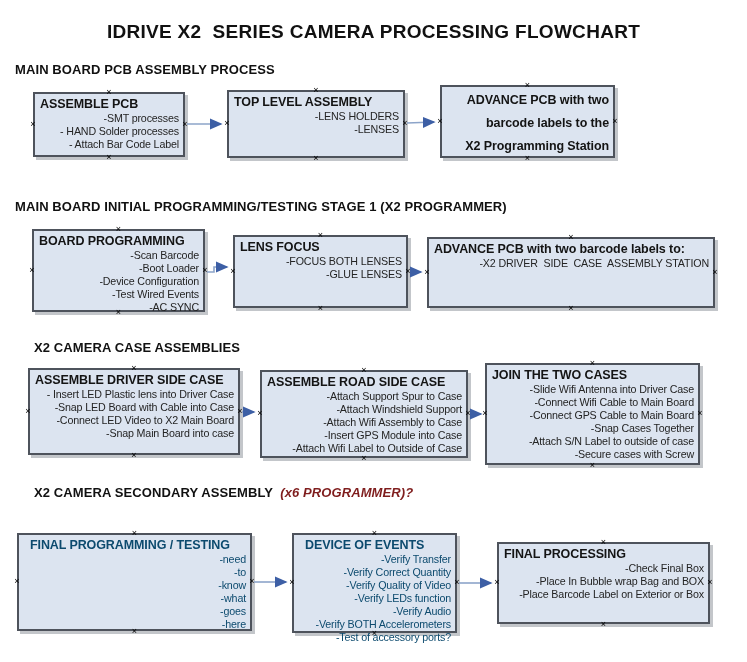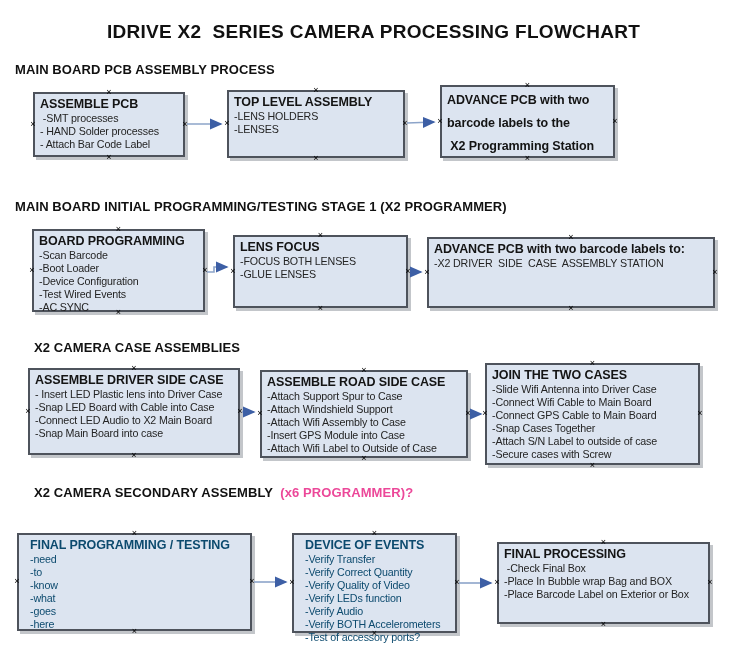--- a/index.html
+++ b/index.html
@@ -8,33 +8,33 @@
     font-family:"Liberation Sans","DejaVu Sans",sans-serif;color:#151515;
   }
   .chart-title{
     position:absolute;top:21px;left:0;width:100%;text-align:center;
     font-size:19px;font-weight:bold;letter-spacing:.3px;white-space:pre;color:#111;
   }
   .section-heading{
     position:absolute;font-size:13px;font-weight:bold;letter-spacing:.1px;
     white-space:pre;color:#111;
   }
-  .section-heading .red-part{color:#ec4899;}
+  .section-heading .red-part{color:#7f1d1d;font-style:italic;}
   .fbox{
     position:absolute;box-sizing:border-box;background:#dce4f0;
     border:2px solid #4e535c;box-shadow:3px 3px 0 rgba(146,151,159,.55);
     padding:2px 4px 0 5px;overflow:visible;
   }
   .btitle{
     font-size:12.5px;font-weight:bold;line-height:16px;letter-spacing:-.1px;
     color:#141414;white-space:pre;
   }
   .bitems div{
     font-size:10.7px;line-height:13px;letter-spacing:-.15px;
-    color:#242424;white-space:pre;
+    color:#242424;white-space:pre;text-align:right;
   }
   .red-box .btitle,.red-box .bitems div{color:#0c4a6e;margin-left:6px;}
   .bold-items div{font-weight:bold;font-size:12.5px;color:#141414;letter-spacing:-.1px;}
   .roomy div{line-height:23px;}
   .anchor{
     position:absolute;width:8px;height:8px;font-size:9px;line-height:8px;
     text-align:center;color:#000;z-index:3;font-weight:normal;
   }
   .anchor::before{content:"\00d7";}
   .a-t{top:-6px;left:50%;margin-left:-4px;}
@@ -133,21 +133,21 @@
 
   <div class="fbox" style="left:28px;top:368px;width:212px;height:87px">
     <span class="anchor a-t"></span>
       <span class="anchor a-b"></span>
       <span class="anchor a-l"></span>
       <span class="anchor a-r"></span>
     <div class="btitle">ASSEMBLE DRIVER SIDE CASE</div>
     <div class="bitems">
         <div>- Insert LED Plastic lens into Driver Case</div>
         <div>-Snap LED Board with Cable into Case</div>
-        <div>-Connect LED Audio to X2 Main Board</div>
+        <div>-Connect LED Video to X2 Main Board</div>
         <div>-Snap Main Board into case</div>
       </div>
   </div>
 
   <div class="fbox" style="left:485px;top:363px;width:215px;height:102px">
     <span class="anchor a-t"></span>
       <span class="anchor a-b"></span>
       <span class="anchor a-l"></span>
       <span class="anchor a-r"></span>
     <div class="btitle">JOIN THE TWO CASES</div>

